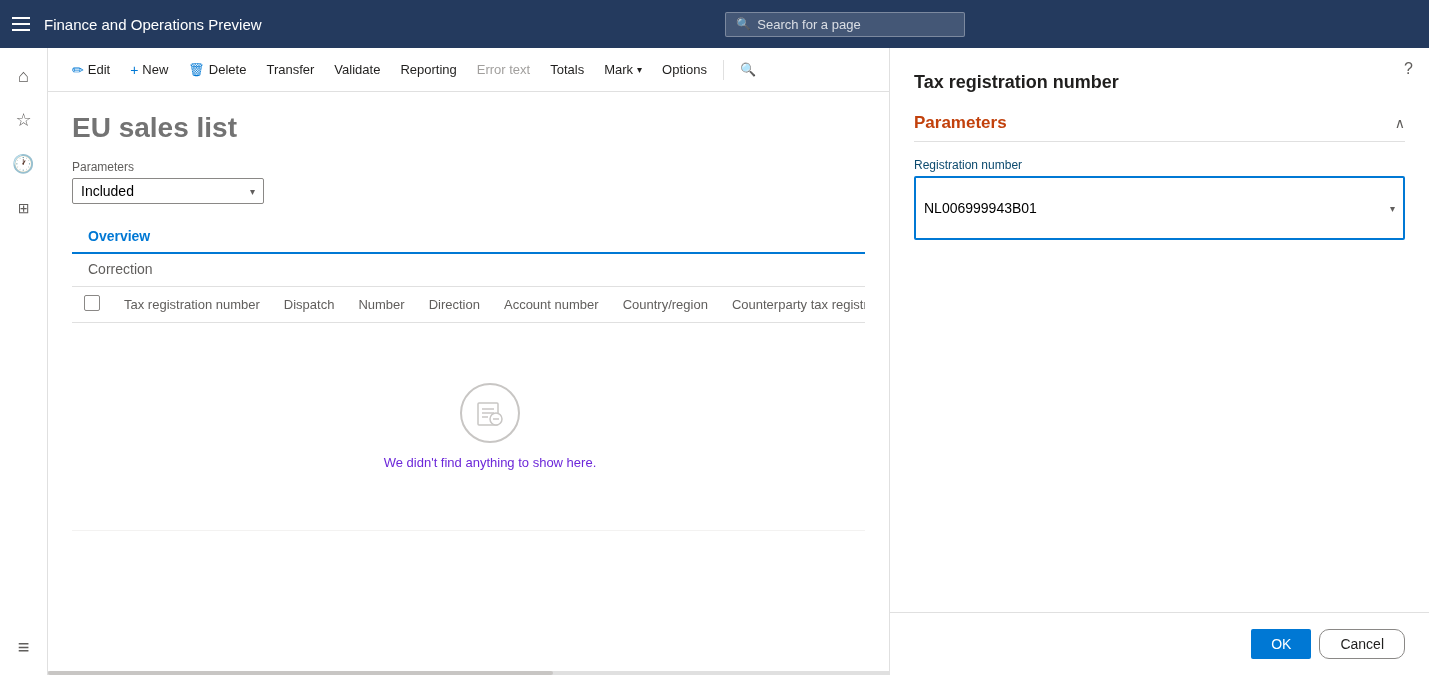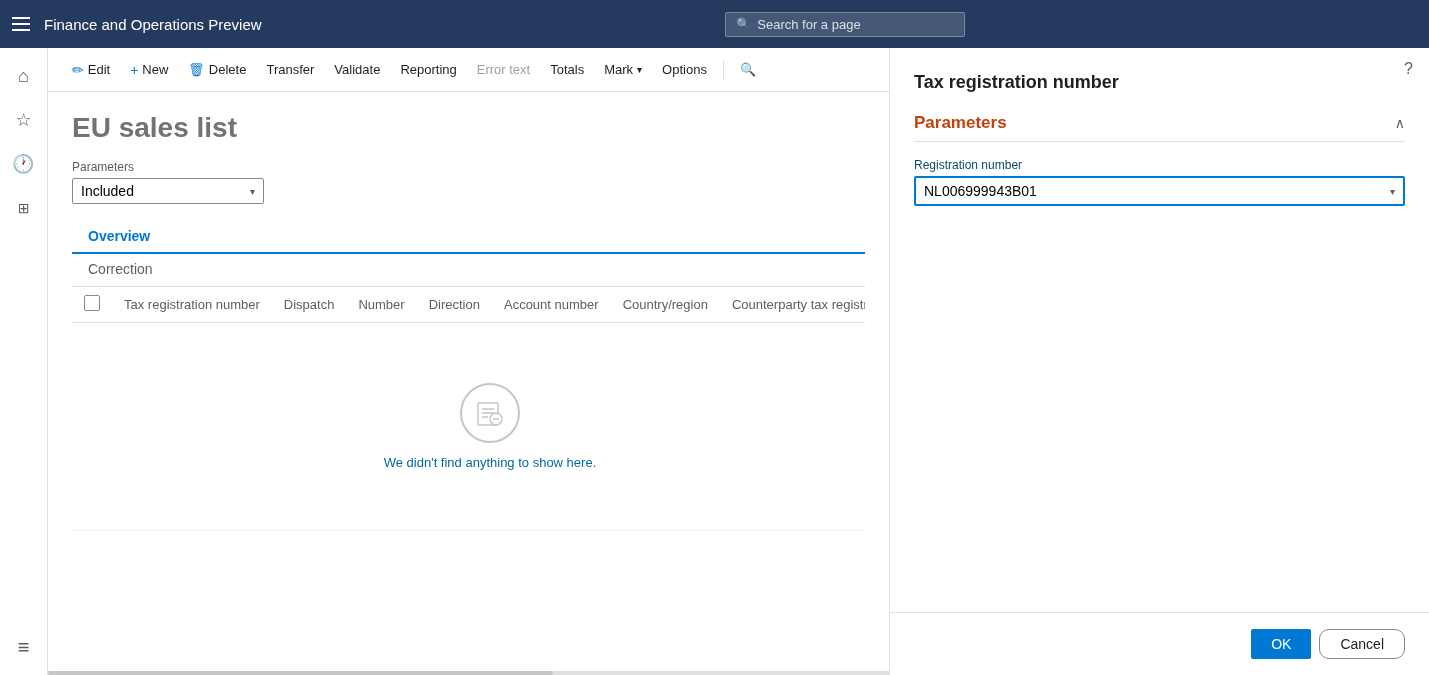--- a/index.html
+++ b/index.html
@@ -227,21 +227,21 @@
       border-radius: 50%;
       display: flex;
       align-items: center;
       justify-content: center;
       margin-bottom: 12px;
       color: #c8c6c4;
       font-size: 24px;
     }
     .empty-text {
       font-size: 13px;
-      color: #0369a1;
+      color: #6d28d9;
     }
 
     
     .right-panel {
       width: 540px;
       background: #fff;
       border-left: 1px solid #e0e0e0;
       display: flex;
       flex-direction: column;
       flex-shrink: 0;
@@ -285,21 +285,21 @@
       color: #0c4a6e;
       margin-bottom: 4px;
       display: block;
     }
     .form-dropdown {
       display: flex;
       align-items: center;
       border: 2px solid #0078d4;
       border-radius: 2px;
       background: #fff;
-      padding: 5px 8px;
+      padding: 22px 8px;
       width: 100%;
       cursor: pointer;
       font-size: 14px;
       justify-content: space-between;
     }
 
     
     .panel-footer {
       padding: 16px 24px;
       display: flex;

